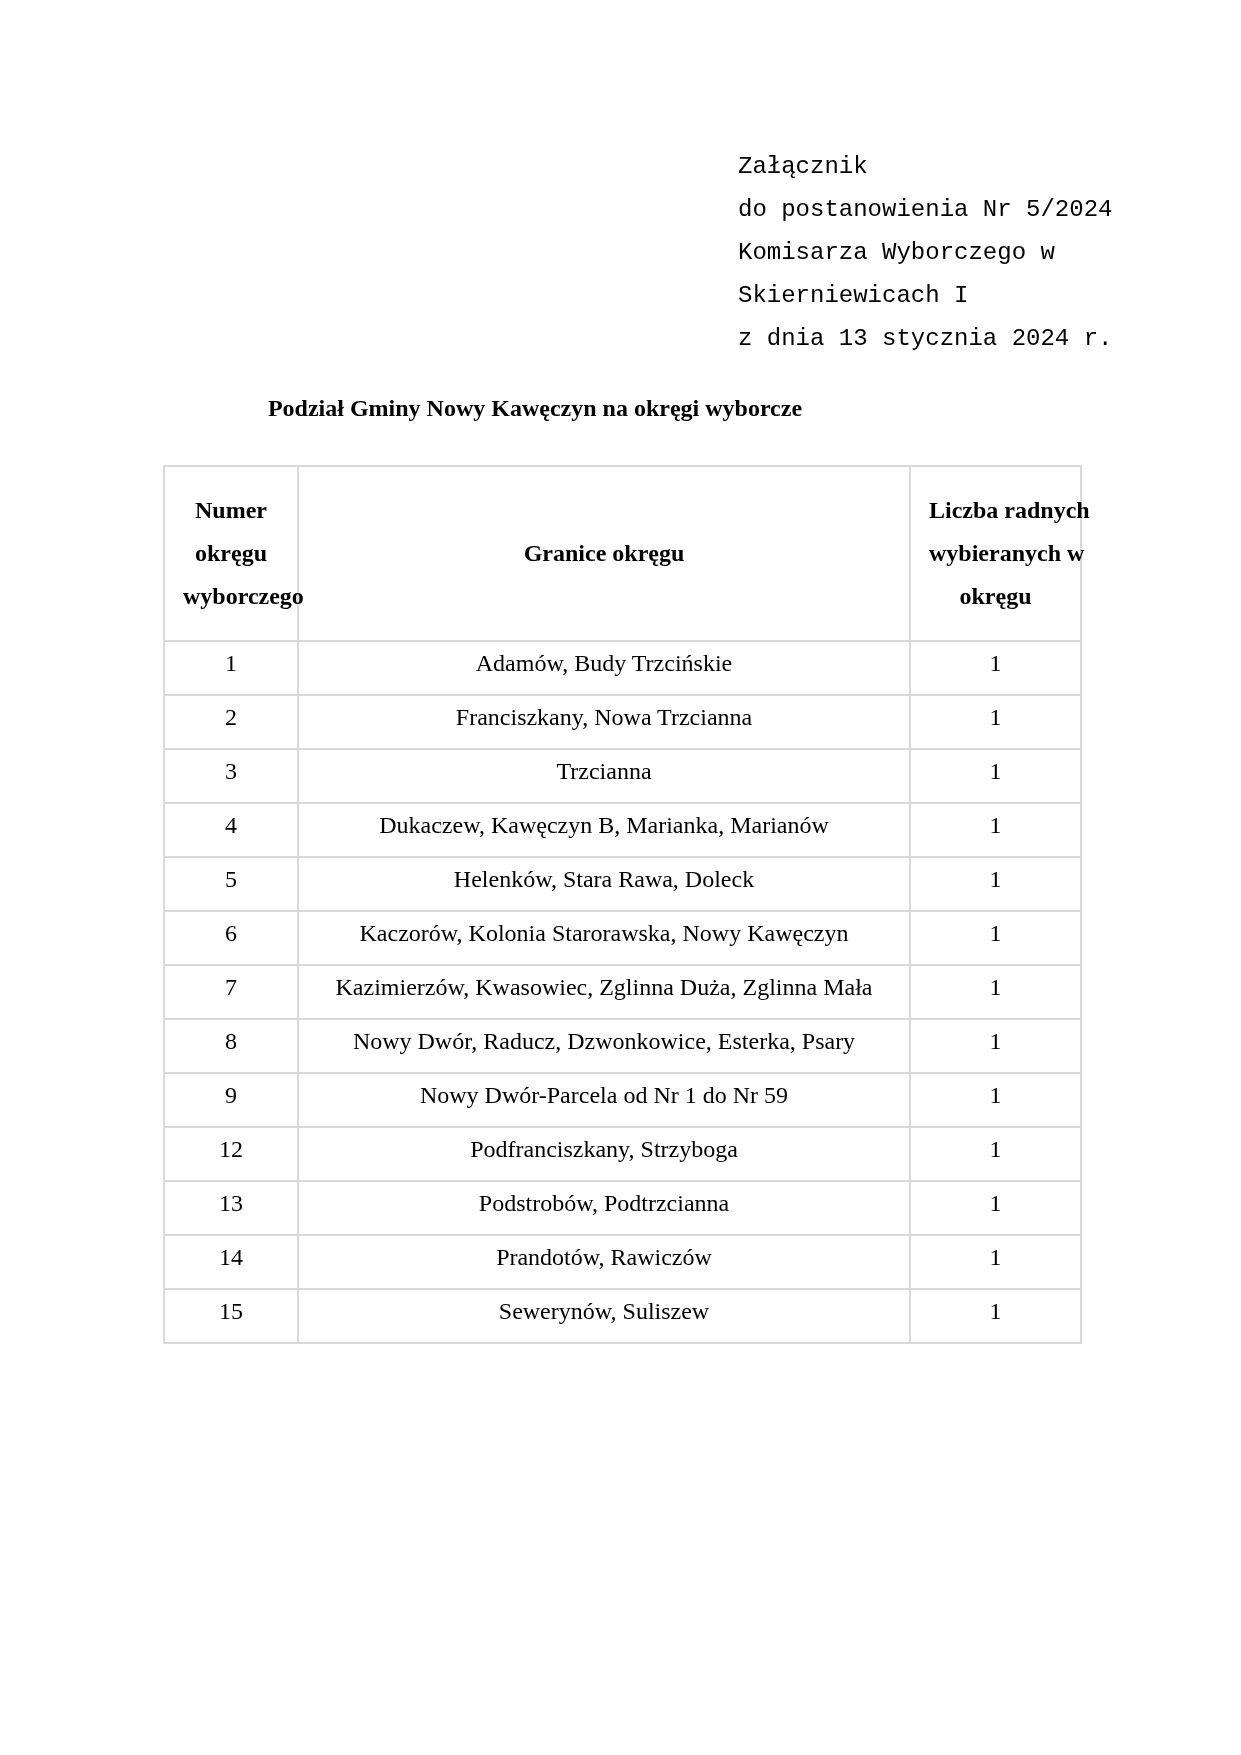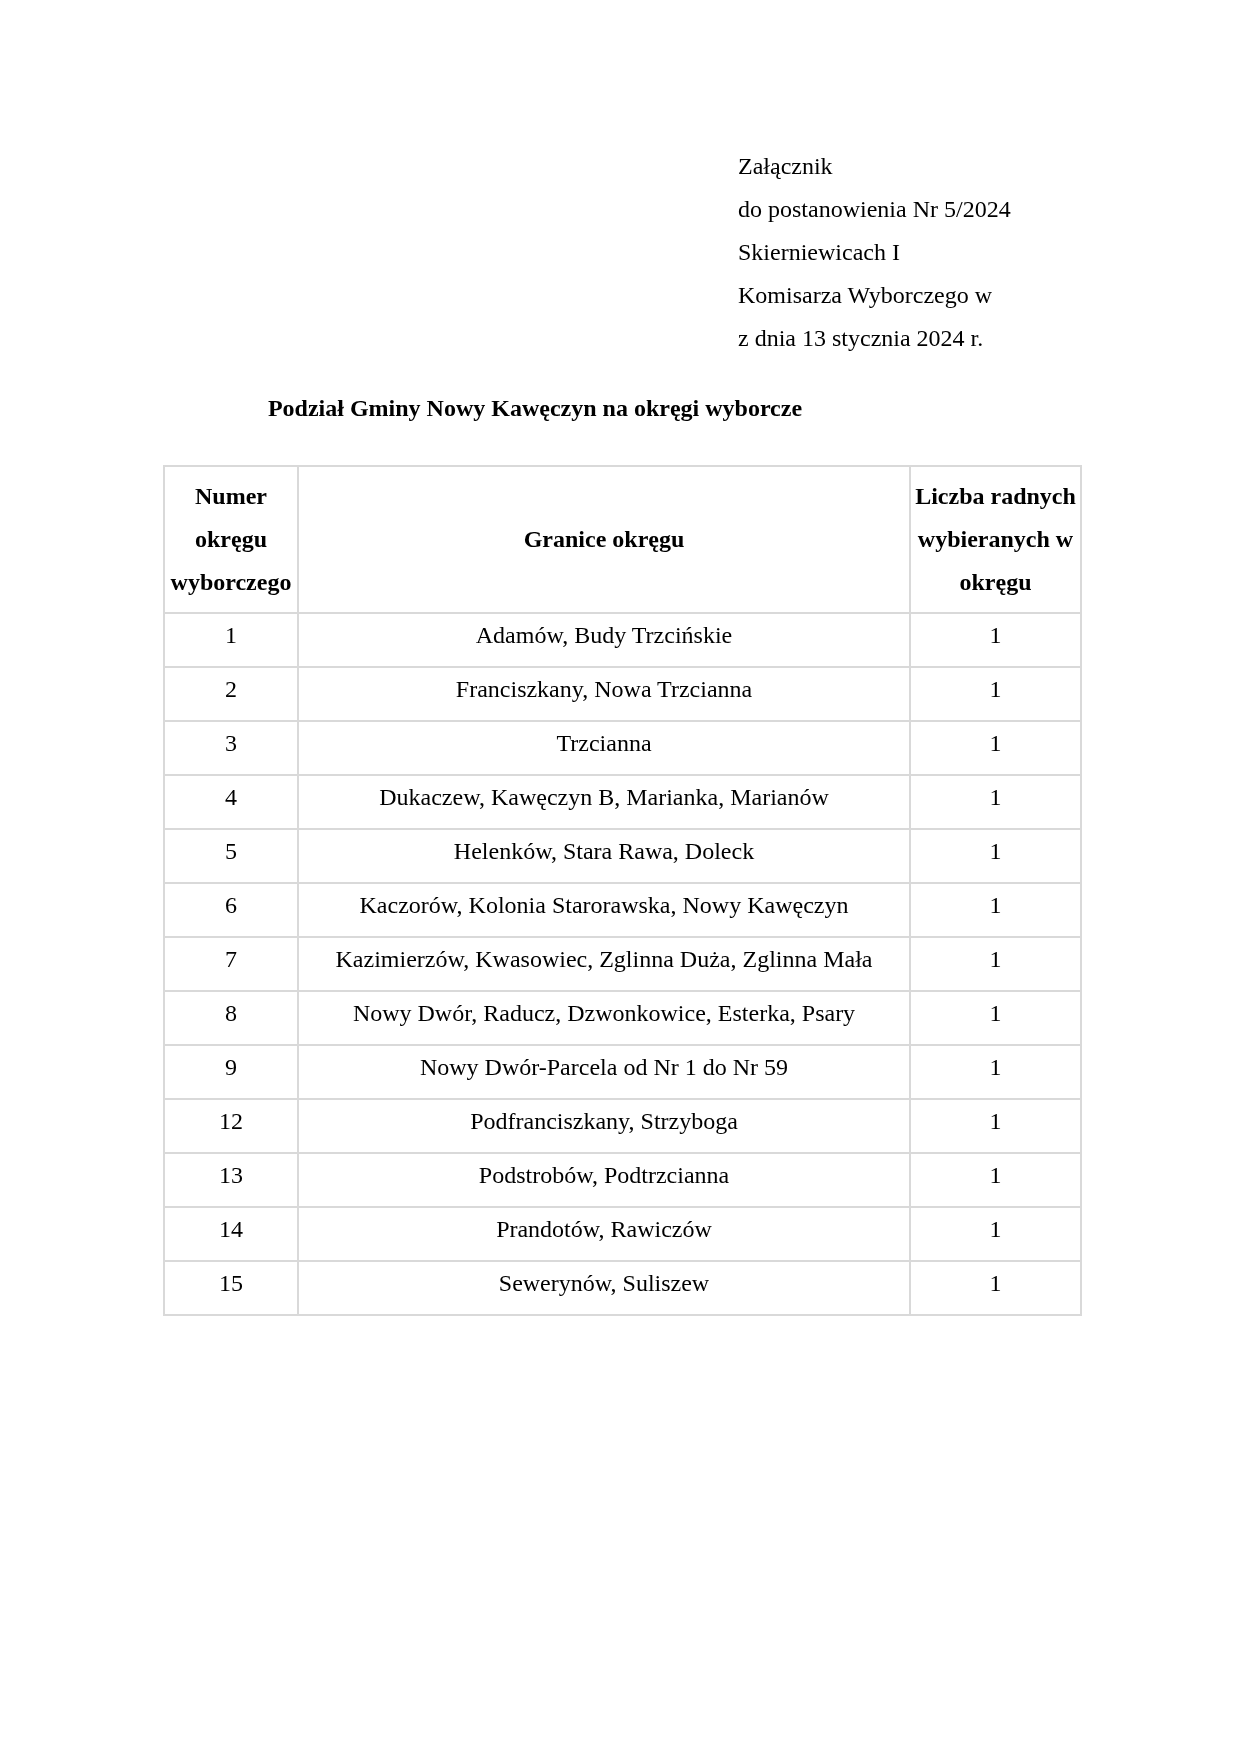--- a/index.html
+++ b/index.html
@@ -15,21 +15,21 @@
       font-family: "Liberation Serif", "DejaVu Serif", serif;
       color: #000000;
     }
     .annotation {
       position: absolute;
       left: 738px;
       top: 145px;
       font-size: 24px;
       line-height: 43px;
     }
-    .annotation div { white-space: nowrap; }
+    .annotation div { white-space: nowrap; font-family: Liberation Mono, monospace; }
     .doc-title {
       position: absolute;
       left: 0;
       width: 1070px;
       top: 387px;
       text-align: center;
       font-size: 24px;
       line-height: 43px;
       font-weight: bold;
       white-space: nowrap;
@@ -48,41 +48,41 @@
       border: 2px solid #d9d9d9;
       text-align: center;
       padding: 0;
       line-height: 43px;
       vertical-align: top;
     }
     table.districts th {
       font-weight: bold;
       vertical-align: middle;
       height: 137px;
-      padding: 4px;
+      padding: 18px;
       line-height: 43px;
     }
     table.districts td {
       height: 52px;
       padding-top: 0;
       padding-bottom: 0;
     }
     col.c1 { width: 134px; }
     col.c2 { width: 612px; }
     col.c3 { width: 171px; }
     .hdr-line { display: block; white-space: nowrap; }
   </style>
 </head>
 <body>
 
 <div class="annotation">
   <div>Załącznik</div>
   <div>do postanowienia Nr 5/2024</div>
+  <div>Komisarza Wyborczego w</div>
   <div>Skierniewicach I</div>
-  <div>Komisarza Wyborczego w</div>
   <div>z dnia 13 stycznia 2024 r.</div>
 </div>
 
 <div class="doc-title">Podział Gminy Nowy Kawęczyn na okręgi wyborcze</div>
 
 <table class="districts">
   <colgroup>
     <col class="c1">
       <col class="c2">
       <col class="c3">

